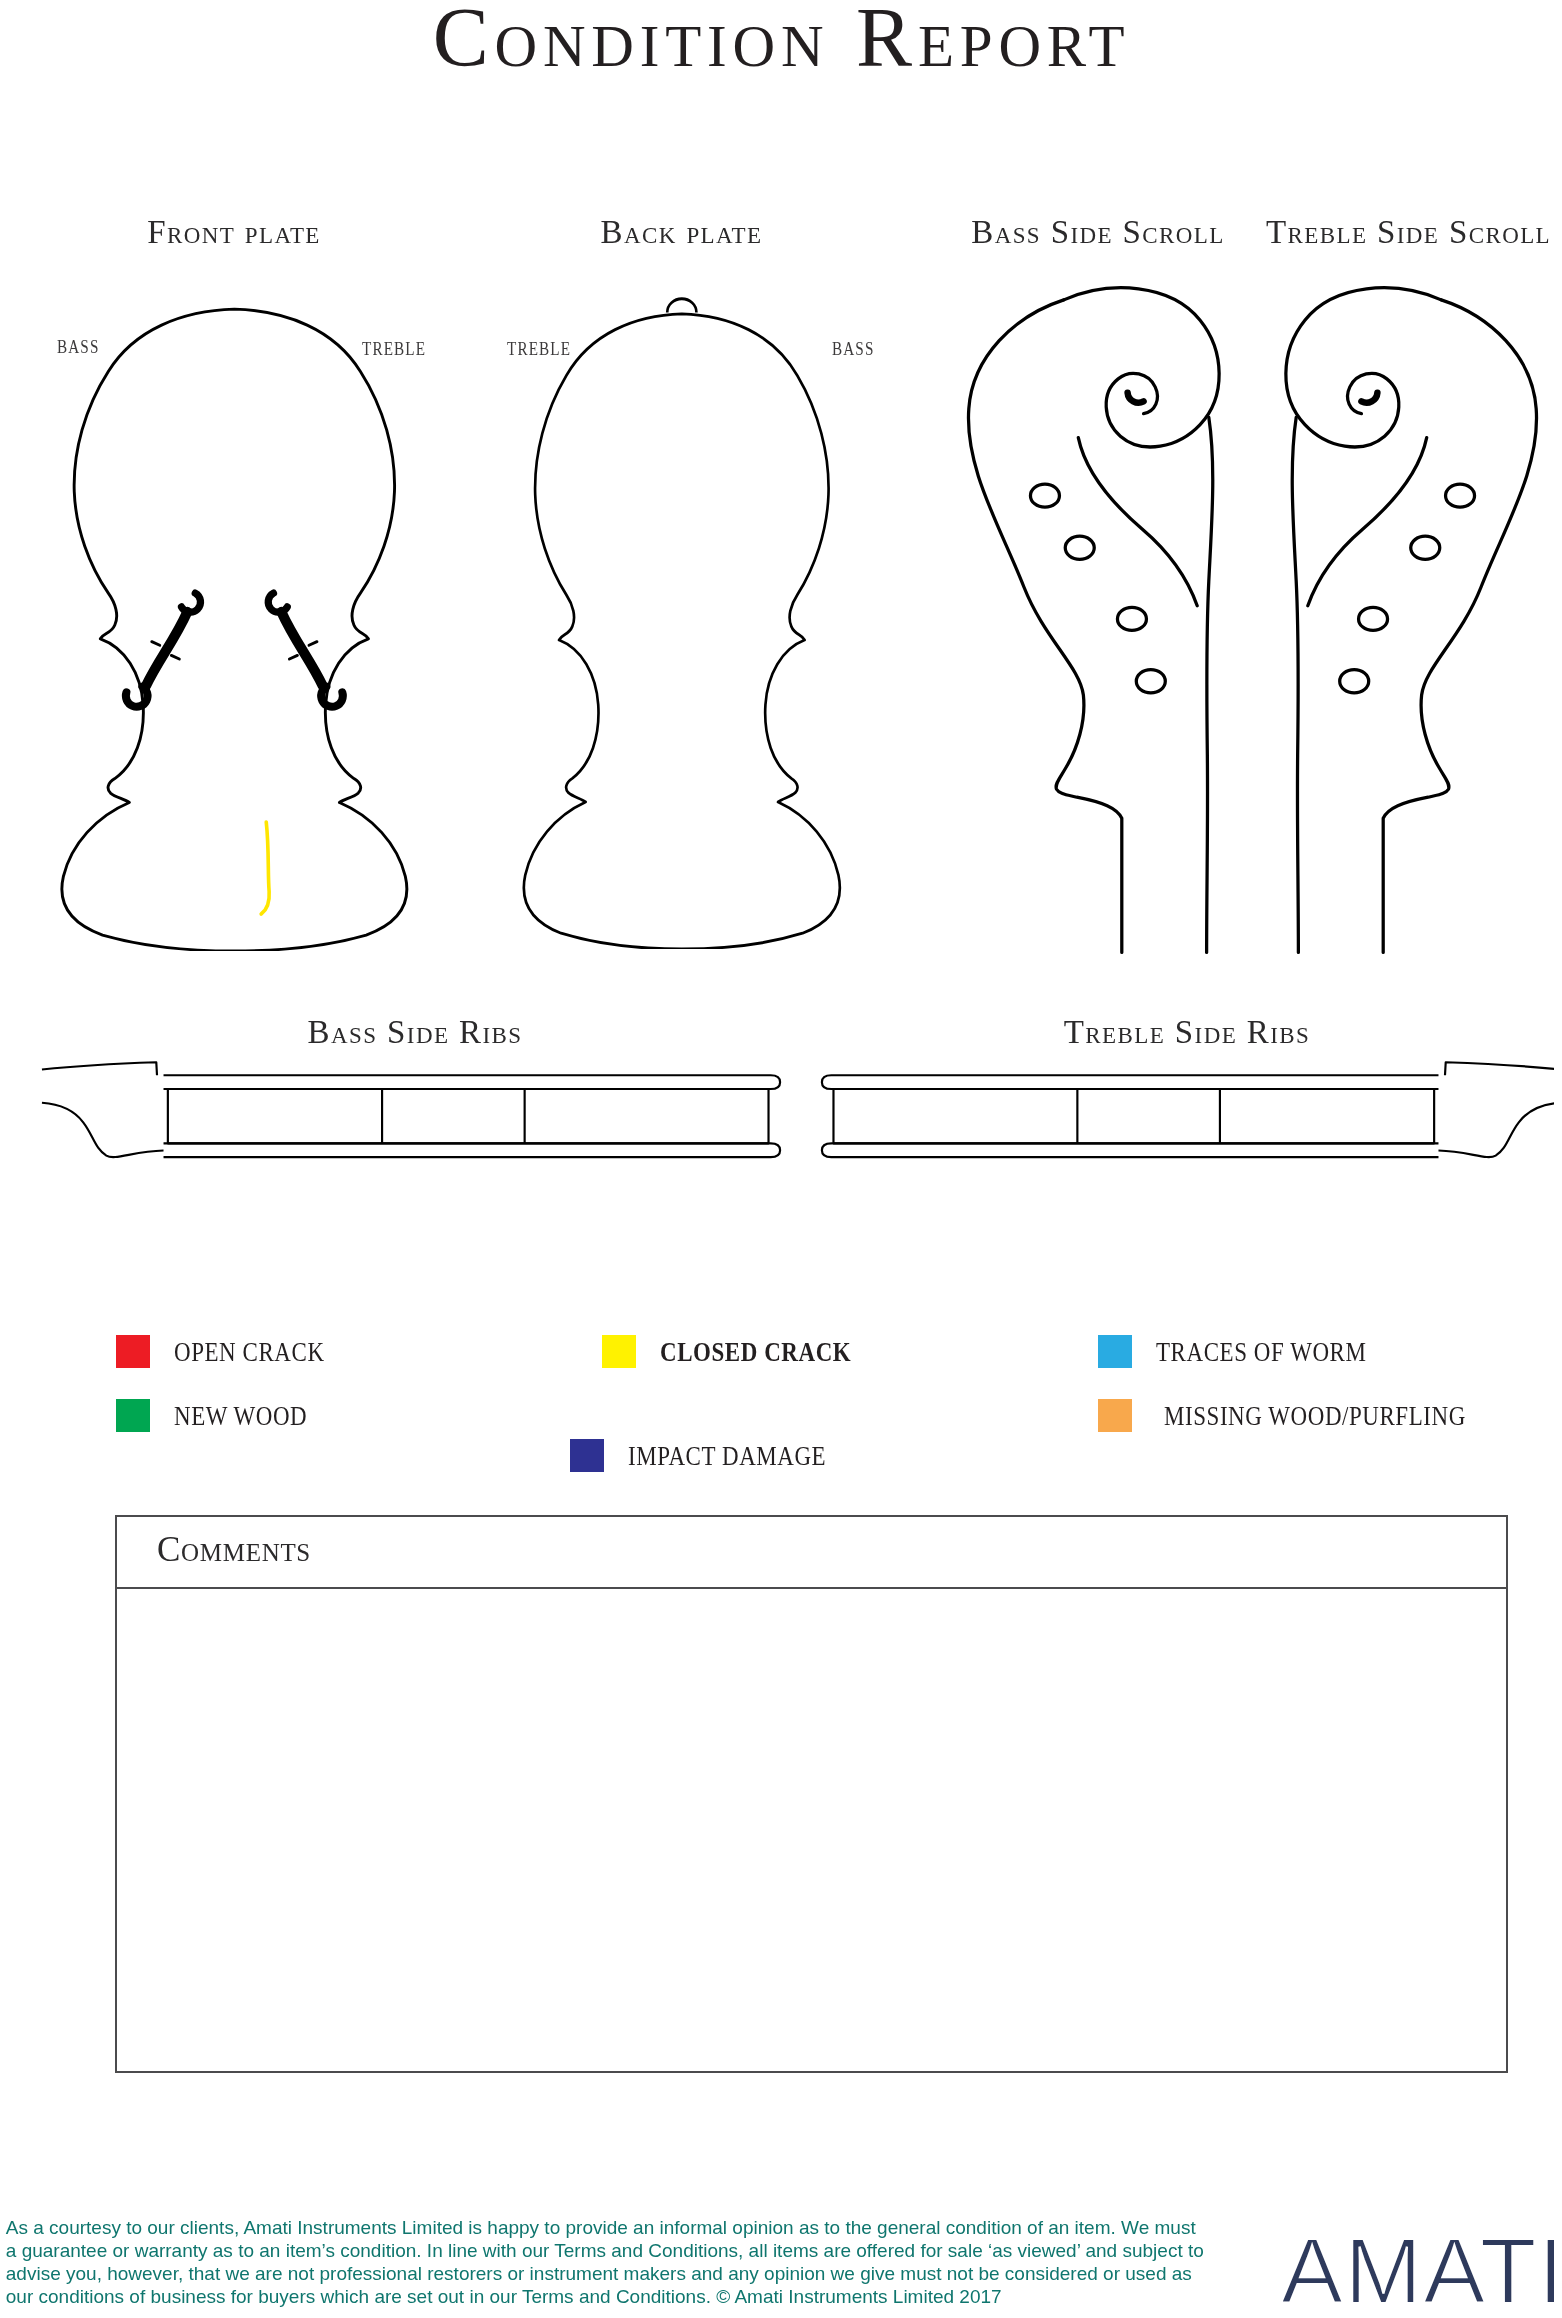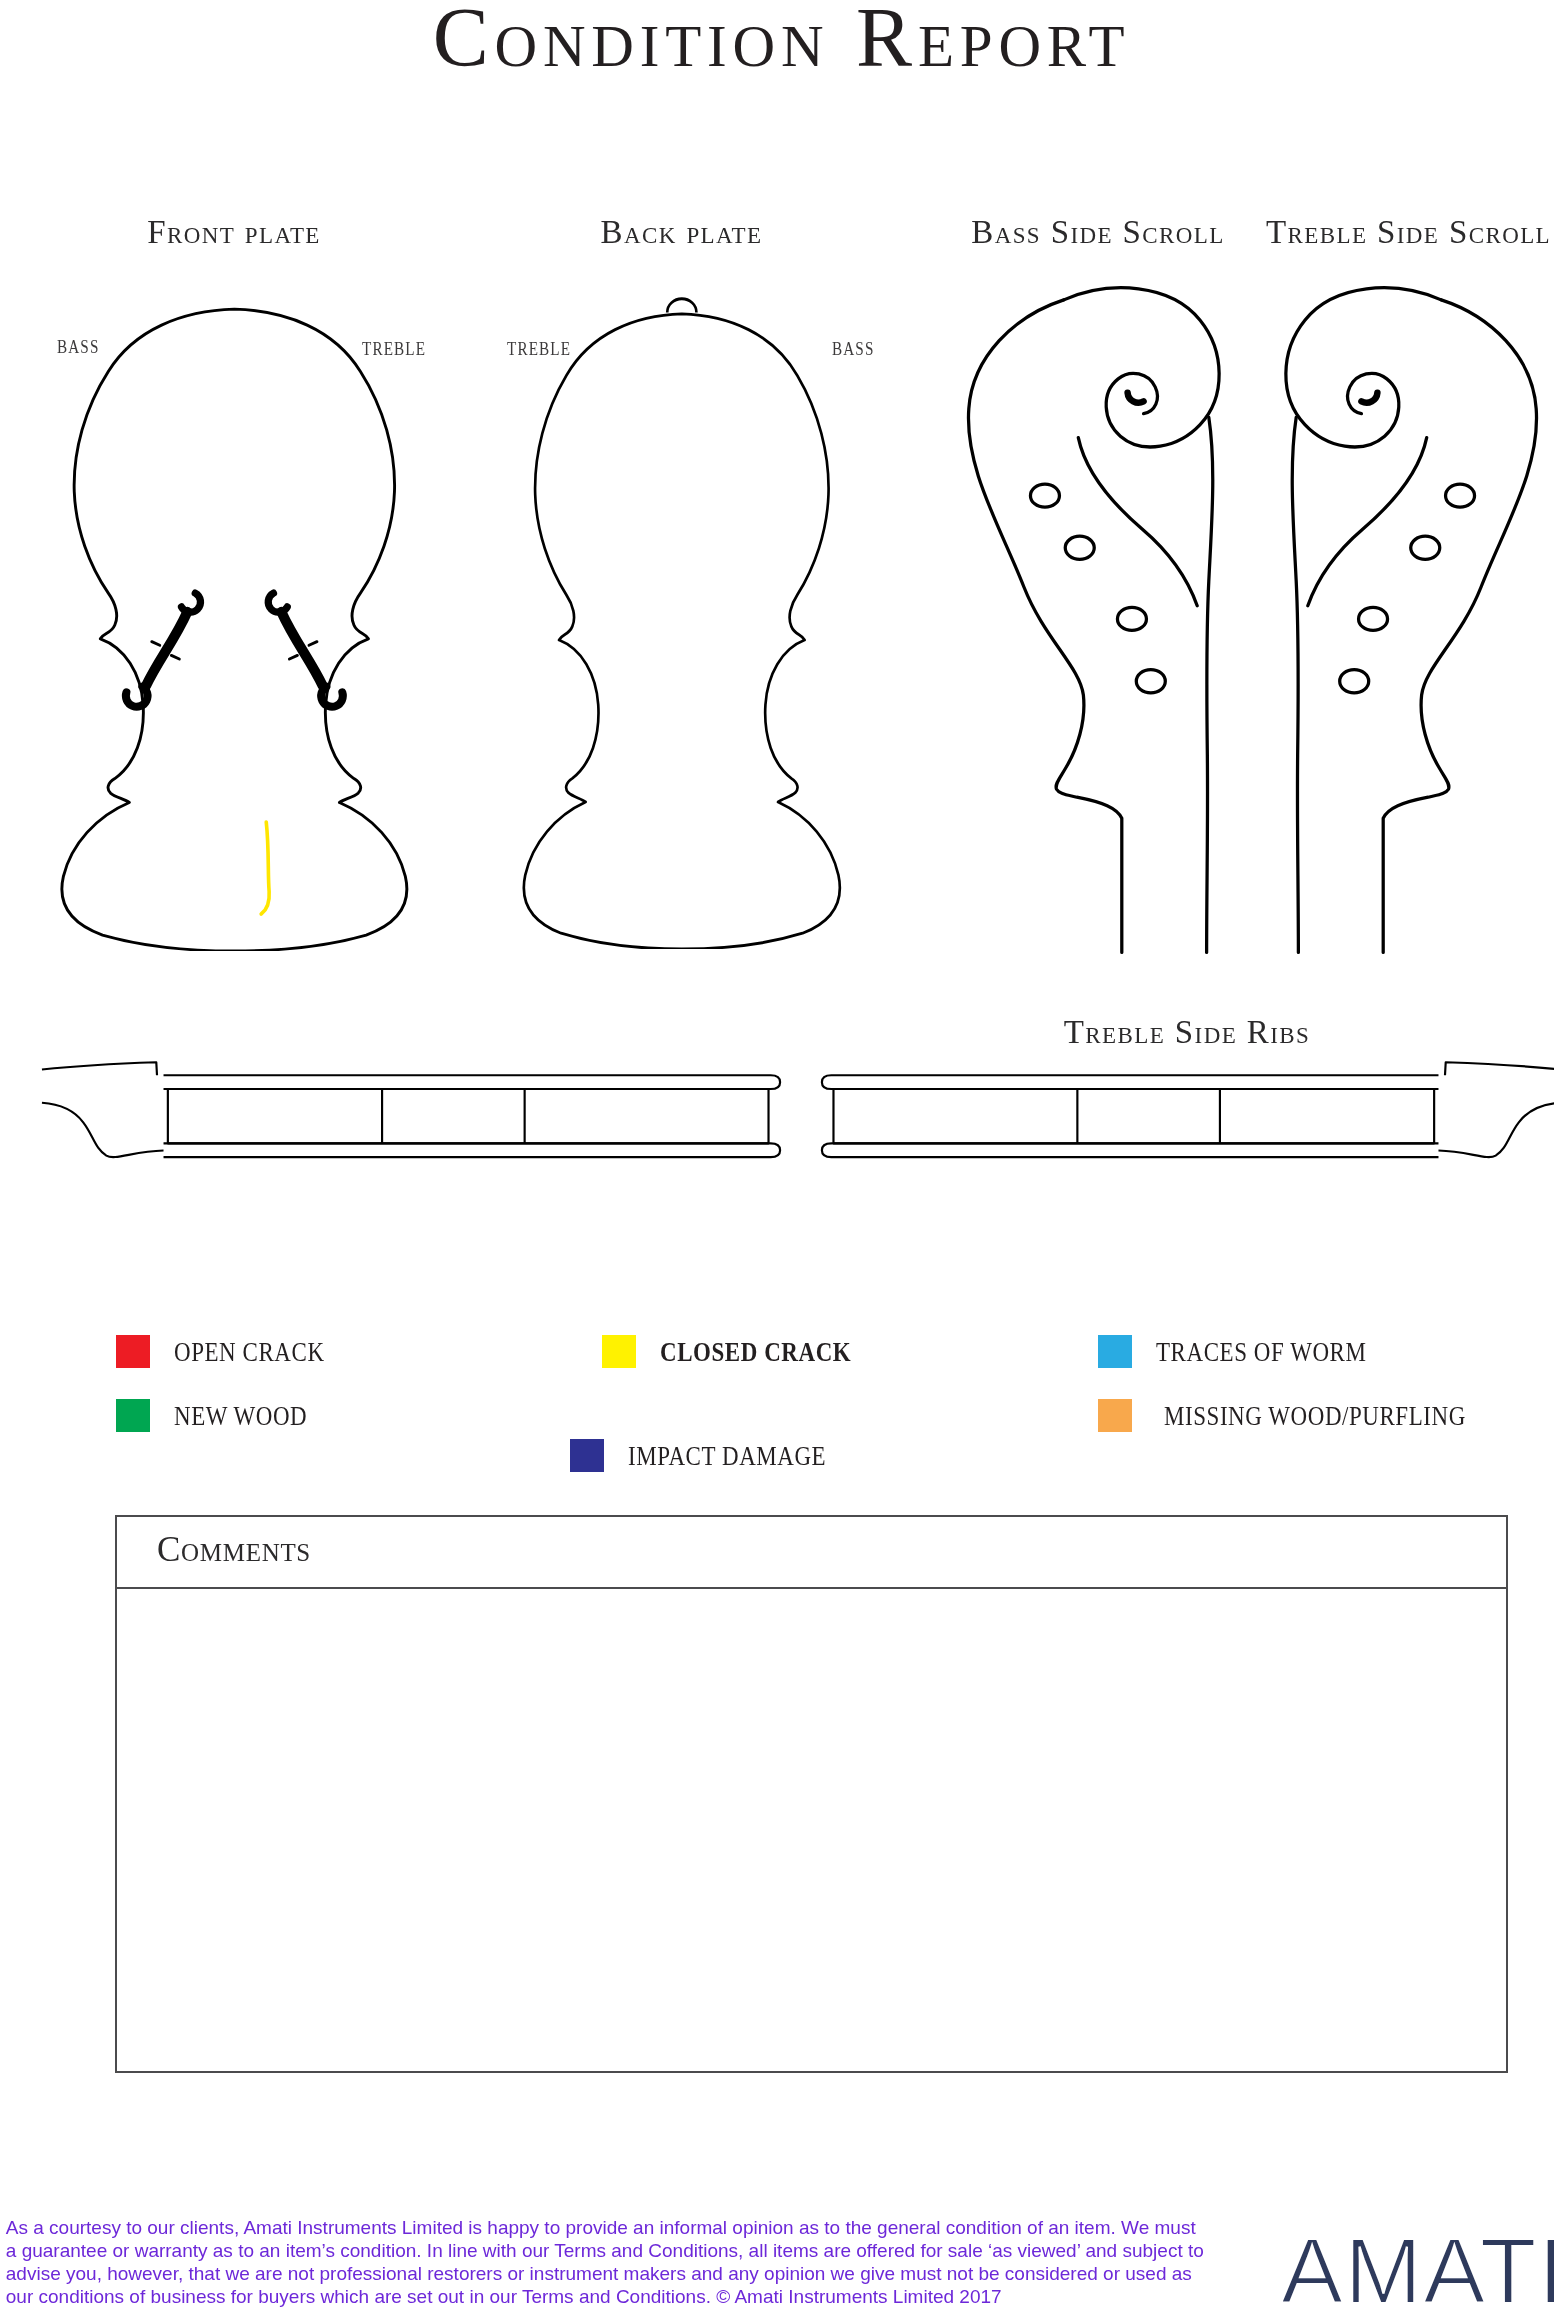--- a/index.html
+++ b/index.html
@@ -111,20 +111,21 @@
     <path d="M246,12 a22,19 0 0 1 44,0" fill="none" stroke="#000" stroke-width="4"></path>
   </svg>
 
   <svg class="abs" style="left:942px;top:278px;" width="319" height="689" viewBox="0 0 440 950">
     <use href="#scroll-shape"></use>
   </svg>
   <svg class="abs" style="left:1244px;top:278px;" width="319" height="689" viewBox="0 0 440 950">
     <use href="#scroll-shape" transform="matrix(-1,0,0,1,440,0)"></use>
   </svg>
 
+  <div class="abs sec-h" style="left:40px;top:1016px;width:750px;">Bass Side Ribs</div>
   <div class="abs sec-h" style="left:812px;top:1016px;width:750px;">Treble Side Ribs</div>
   <svg class="abs" style="left:40px;top:1055px;" width="750" height="110" viewBox="0 0 1035 152">
     <use href="#ribs-shape"></use>
   </svg>
   <svg class="abs" style="left:812px;top:1055px;" width="750" height="110" viewBox="0 0 1035 152">
     <use href="#ribs-shape" transform="matrix(-1,0,0,1,1035,0)"></use>
   </svg>
 
   <div class="legend-item" style="left:116px;top:1335px;">
     <span class="legend-swatch" style="background-color: rgb(237, 28, 36);"></span>
@@ -151,21 +152,21 @@
     <span class="legend-label" style="font-weight: 400;">MISSING WOOD/PURFLING</span>
   </div>
 
   <div class="abs comments-box">
     <div class="comments-header">
       <div class="comments-title">Comments</div>
     </div>
     <div class="comments-area"></div>
   </div>
 
-  <div class="abs footer-text" style="color: #6d28d9;">
+  <div class="abs footer-text" style="color: #0f766e;">
     <div>As a courtesy to our clients, Amati Instruments Limited is happy to provide an informal opinion as to the general condition of an item. We must</div>
     <div>a guarantee or warranty as to an item’s condition. In line with our Terms and Conditions, all items are offered for sale ‘as viewed’ and subject to</div>
     <div>advise you, however, that we are not professional restorers or instrument makers and any opinion we give must not be considered or used as</div>
     <div>our conditions of business for buyers which are set out in our Terms and Conditions. © Amati Instruments Limited 2017</div>
   </div>
 
   <div class="abs brand-logo" style="color: rgb(46, 58, 92);">AMATI</div>
 
 </div>
 

